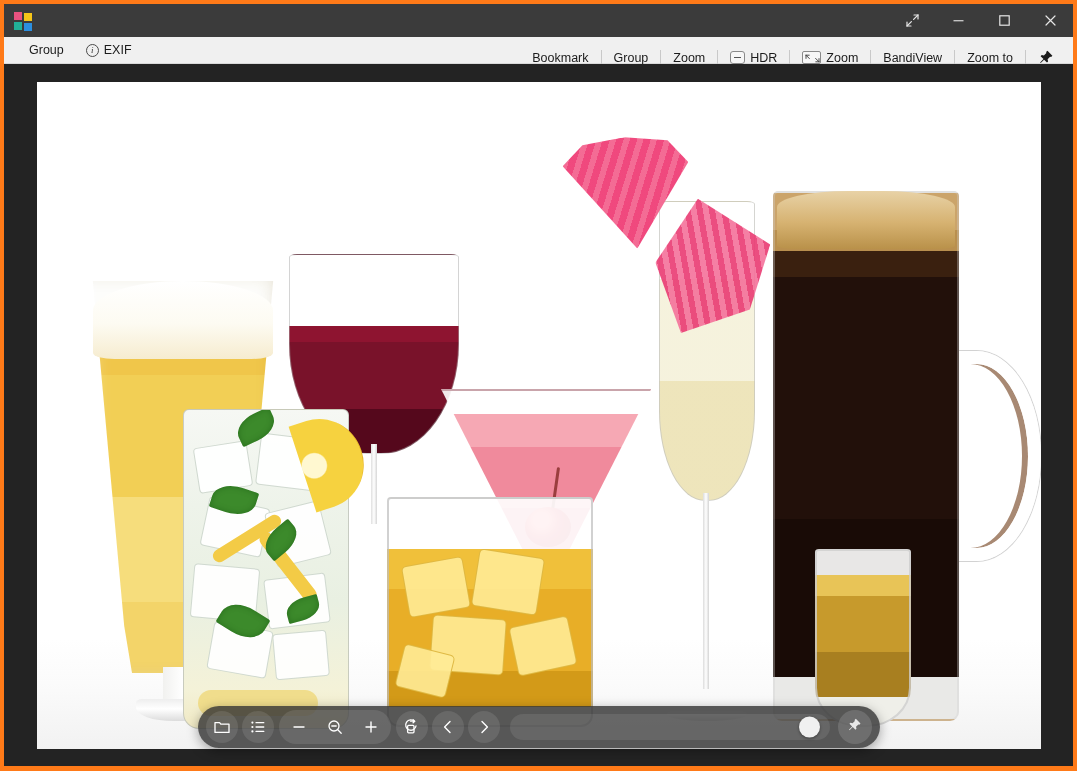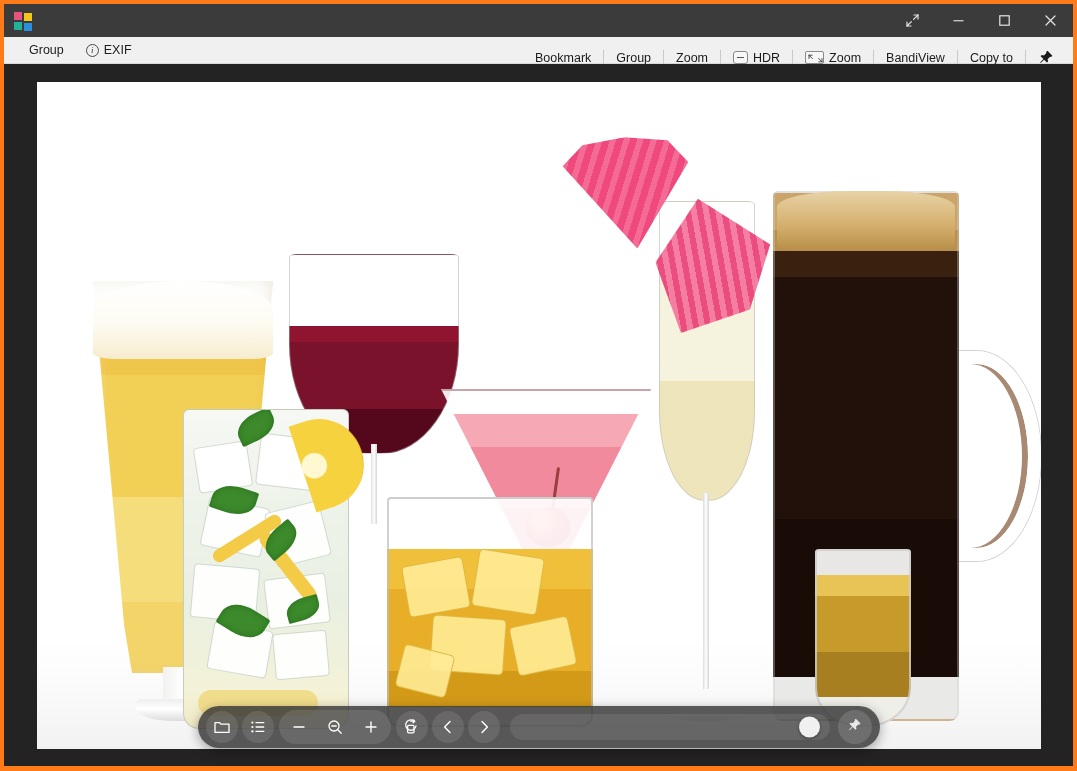--- a/index.html
+++ b/index.html
@@ -446,21 +446,21 @@
           </svg>
         </span>
         <span>Zoom</span>
       </div>
       <div class="tb-sep"></div>
       <div class="tb-item">
         <span>BandiView</span>
       </div>
       <div class="tb-sep"></div>
       <div class="tb-item">
-        <span>Copy to</span>
+        <span>Zoom to</span>
       </div>
       <div class="tb-sep"></div>
       <div class="tb-item">
         <span class="icon-pin-tb">
           <svg width="16" height="16" viewBox="0 0 16 16" fill="#1b1b1b">
             <path d="M10.2 1.6 14.4 5.8l-1.3 1.3-1-.3-2.5 2.5.5 2.2-1.1 1.1-2.9-2.9-3.4 3.4-.6-.6 3.4-3.4L2.6 6.2l1.1-1.1 2.2.5L8.4 3.1l-.3-1 1.3-1.3z"></path>
           </svg>
         </span>
       </div>
     </div>

